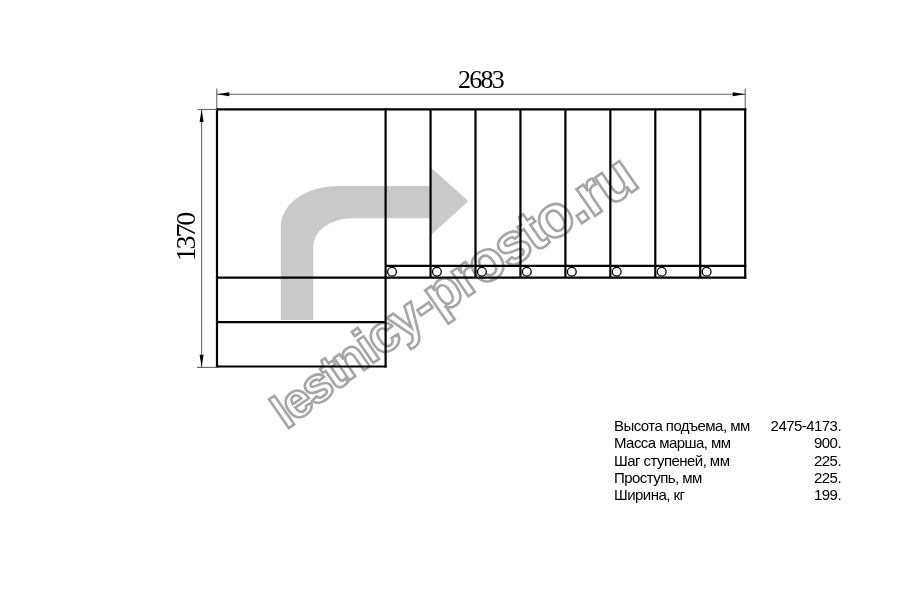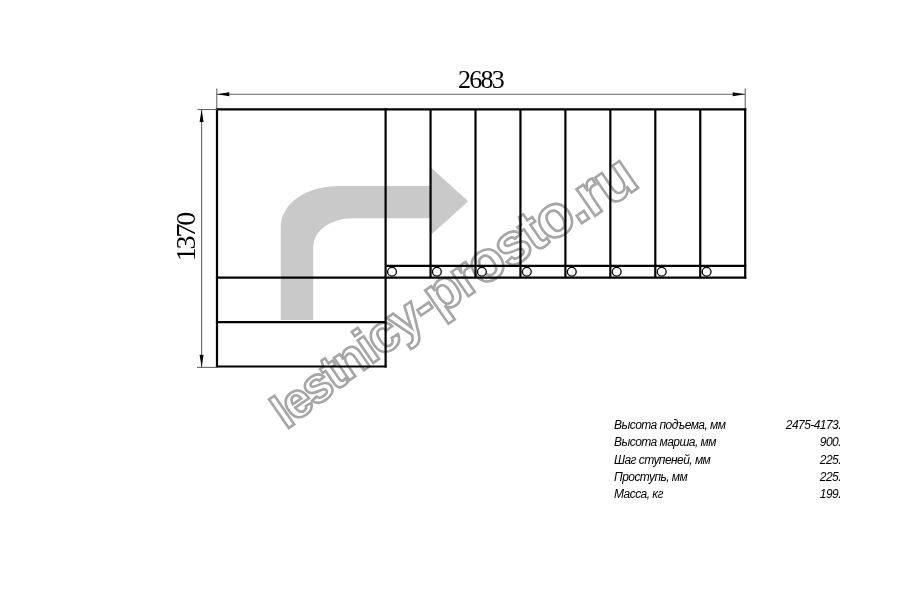--- a/index.html
+++ b/index.html
@@ -1,20 +1,20 @@
 <!DOCTYPE html>
 <html><head>
 <meta charset="utf-8">
 <style>
   html,body{margin:0;padding:0;background:#fff;}
   *{-webkit-font-smoothing:antialiased;}
   .page{position:relative;width:900px;height:600px;background:#fff;overflow:hidden;
         font-family:"Liberation Sans", sans-serif;filter:grayscale(1);}
-  .spec{position:absolute;left:614px;top:417px;width:227px;font-style:italic;
-        font-size:12px;line-height:17.3px;color:#000;letter-spacing:-0.55px;}
+  .spec{position:absolute;left:614px;top:417px;width:227px;
+        font-size:15px;line-height:17.3px;color:#000;letter-spacing:-0.55px;}
   .spec .row{display:flex;justify-content:space-between;white-space:nowrap;}
 </style>
 </head>
 <body>
 <div class="page">
 <svg width="900" height="600" viewBox="0 0 900 600">
 
   <rect x="0" y="0" width="900" height="600" fill="#ffffff"></rect>
 
   <g transform="translate(286,430) rotate(-34.5)">
@@ -90,33 +90,33 @@
 
 
 <div class="spec">
 
   <div class="row">
         <span>Высота подъема, мм</span>
         <span>2475-4173.</span>
       </div>
 
   <div class="row">
-        <span>Высота марша, мм</span>
+        <span>Масса марша, мм</span>
         <span>900.</span>
       </div>
 
   <div class="row">
         <span>Шаг ступеней, мм</span>
         <span>225.</span>
       </div>
 
   <div class="row">
         <span>Проступь, мм</span>
         <span>225.</span>
       </div>
 
 
   <div class="row">
-        <span>Масса, кг</span>
+        <span>Ширина, кг</span>
         <span>199.</span>
       </div>
 </div>
 </div>
 
 </body></html>

